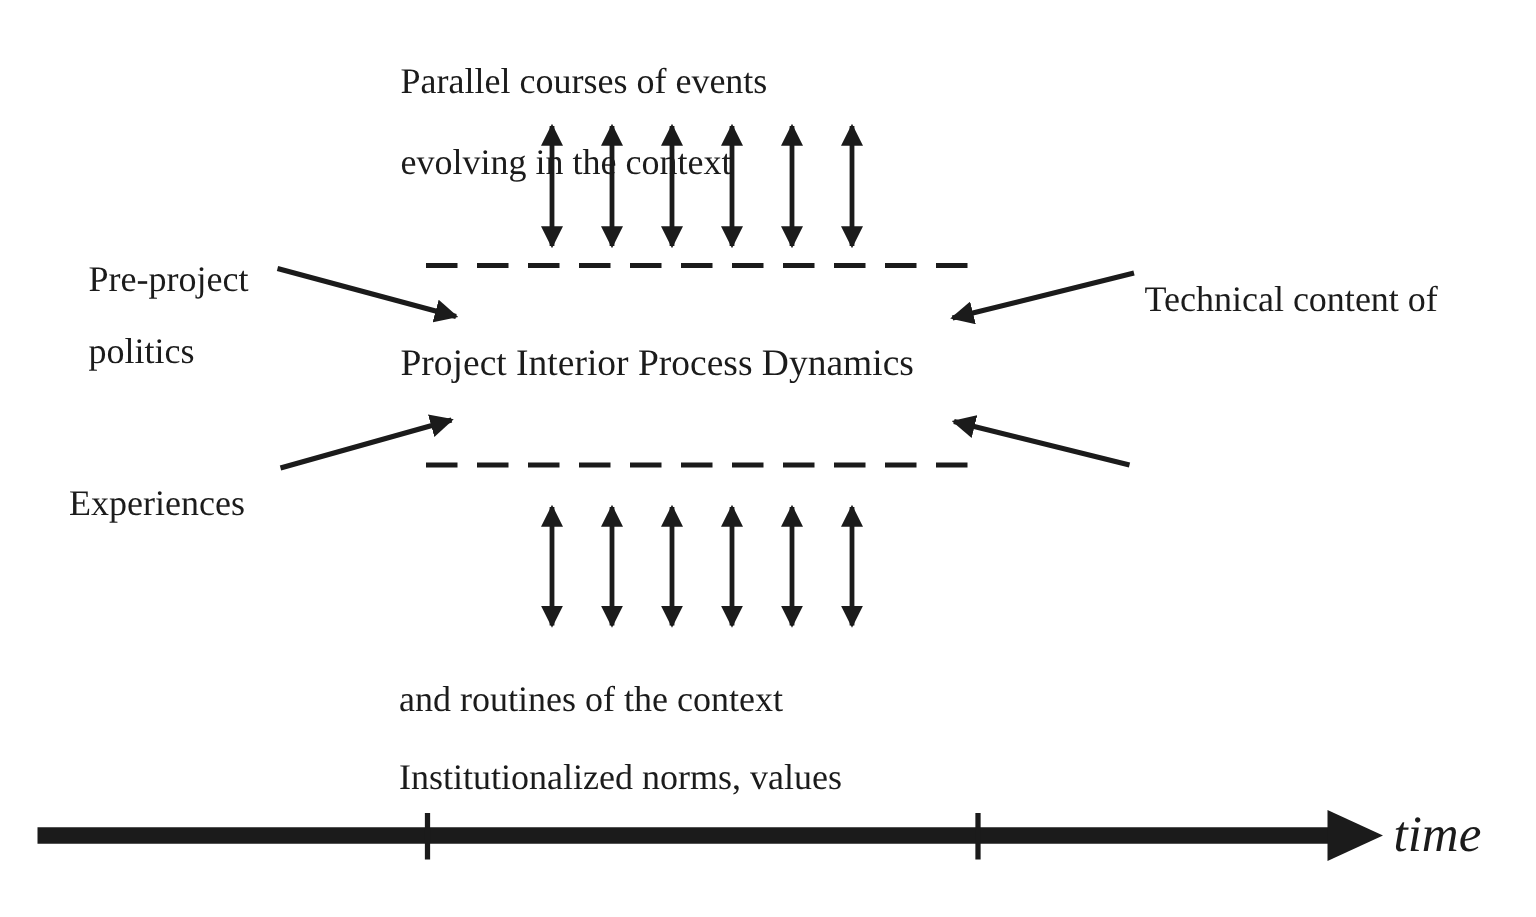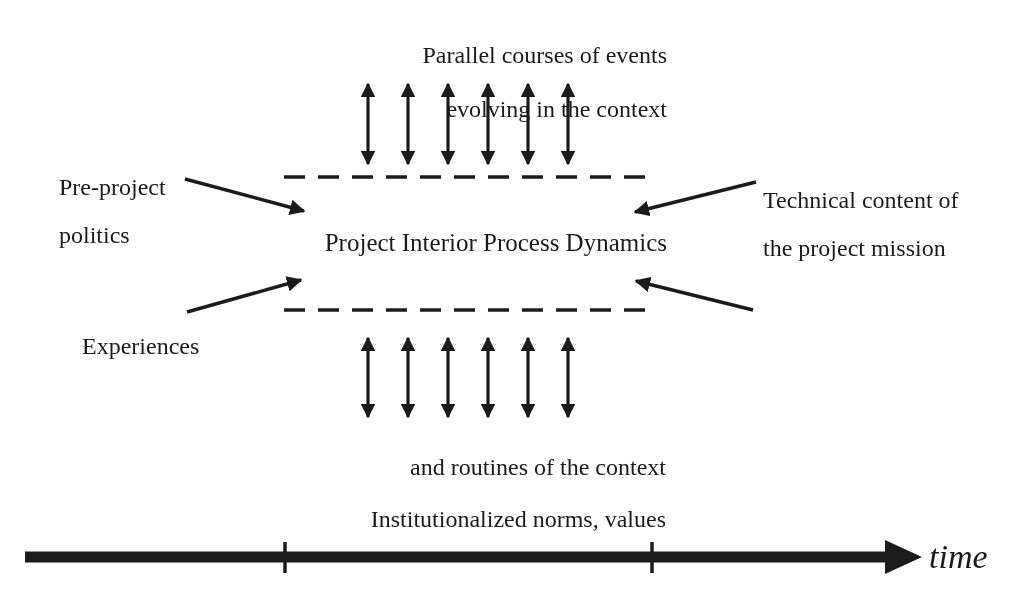--- a/index.html
+++ b/index.html
@@ -9,27 +9,27 @@
     width: 1024px;
     height: 611px;
     background: var(--bg);
     font-family: "Liberation Serif", "DejaVu Serif", serif;
     color: var(--ink);
     overflow: hidden;
   }
   .canvas svg { position: absolute; left: 0; top: 0; }
   .lbl { position: absolute; white-space: pre-line; }
   .lbl .ln { display: block; }
-  .center-text { text-align: right; }
+  .center-text { text-align: left; }
   .side-text { text-align: left; }
   #top-context    { left: 267px; top: 15px;  width: 400px; font-size: 24px; line-height: 27px; }
   #center-title   { left: 267px; top: 229px; width: 400px; font-size: 25px; line-height: 28px; }
   #bottom-context { left: 266px; top: 428px; width: 400px; font-size: 24px; line-height: 26px; }
   #pre-project    { left: 59px;  top: 151px; font-size: 24px; line-height: 24px; }
-  #experiences    { left: 46px;  top: 310px; font-size: 24px; line-height: 24px; margin-left: 36px; }
+  #experiences    { left: 46px;  top: 300px; font-size: 24px; line-height: 24px; }
   #technical      { left: 763px; top: 164px; font-size: 24px; line-height: 24px; }
   #ideas          { left: 761px; top: 299px; font-size: 24px; line-height: 24px; }
   #time-label     { left: 929px; top: 538px; font-size: 34px; line-height: 38px; font-style: italic; }
   .fillshape { fill: var(--ink); stroke: none; }
   #ah path { fill: var(--ink); }
   .dashed { stroke: var(--ink); stroke-width: 3.4; stroke-dasharray: 21 13; fill: none; }
   .diag  { stroke: var(--ink); stroke-width: 3.4; fill: none; }
   .coupling line { stroke: var(--ink); stroke-width: 3.2; }
   .tick { stroke: var(--ink); stroke-width: 3.5; }
   .axis { stroke: var(--ink); stroke-width: 11; }
@@ -97,19 +97,18 @@
     <span class="ln">Pre-project</span>
     <span class="ln">politics</span>
   </div>
 
   <div class="lbl side-text" id="experiences">
     <span class="ln">Experiences</span>
   </div>
 
   <div class="lbl side-text" id="technical">
     <span class="ln">Technical content of</span>
-    <span class="ln">the project mission</span>
   </div>
 
 
   <div class="lbl" id="time-label">time</div>
 
 </div>
 
 </body></html>

